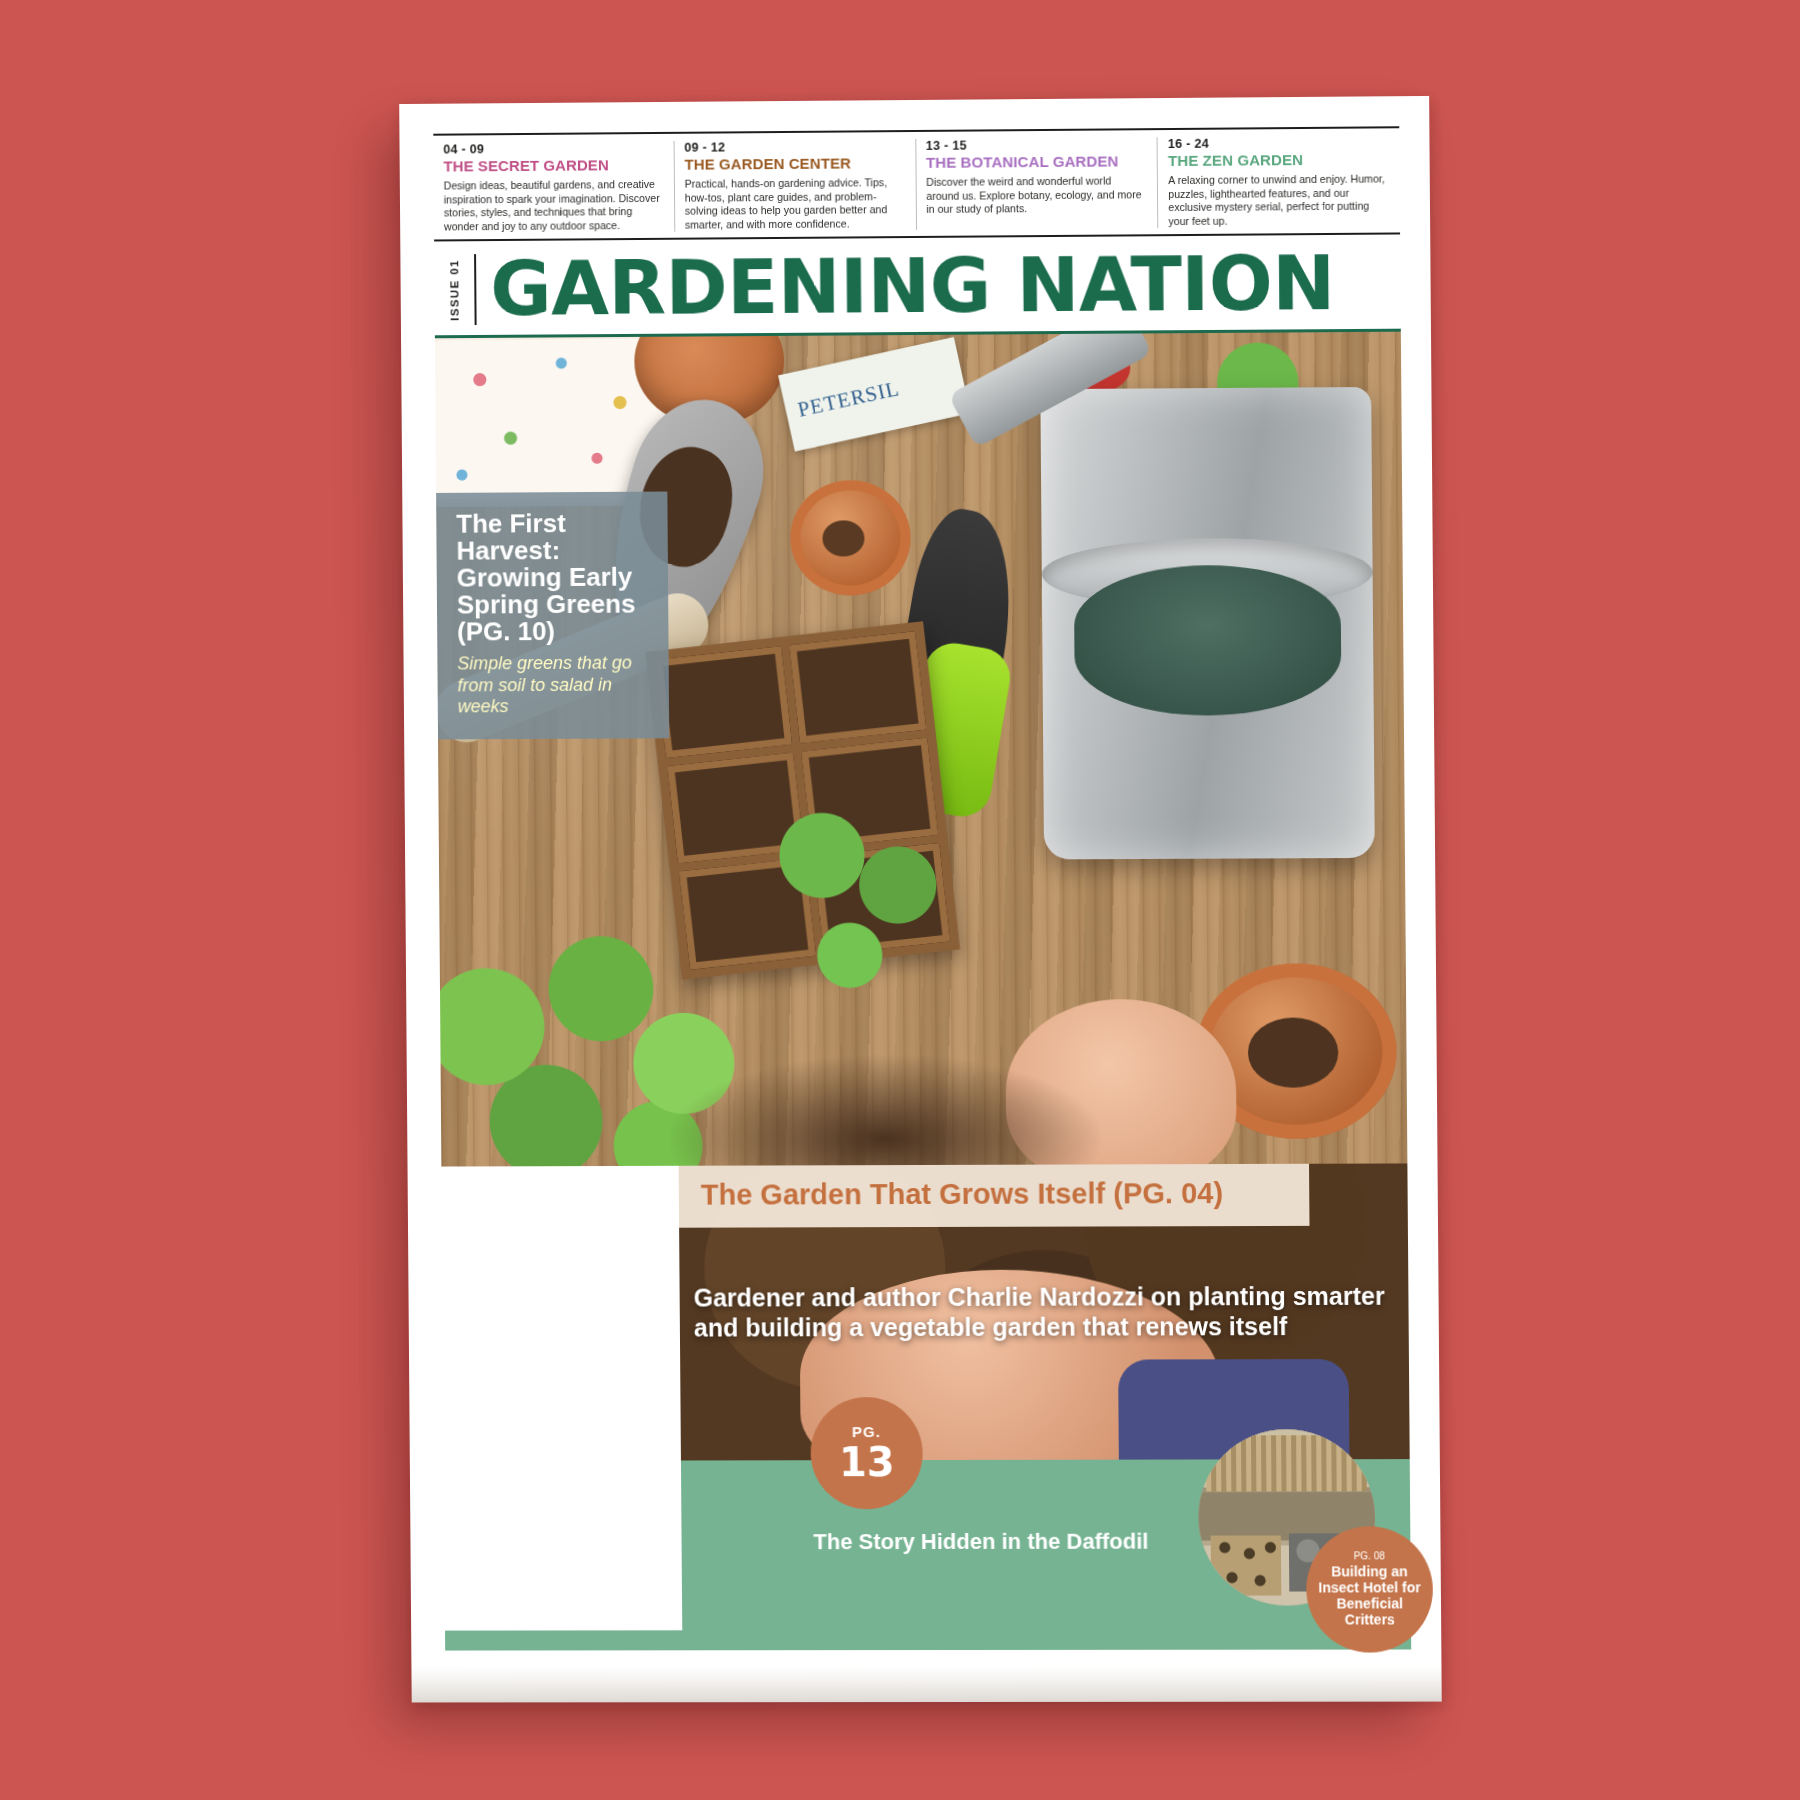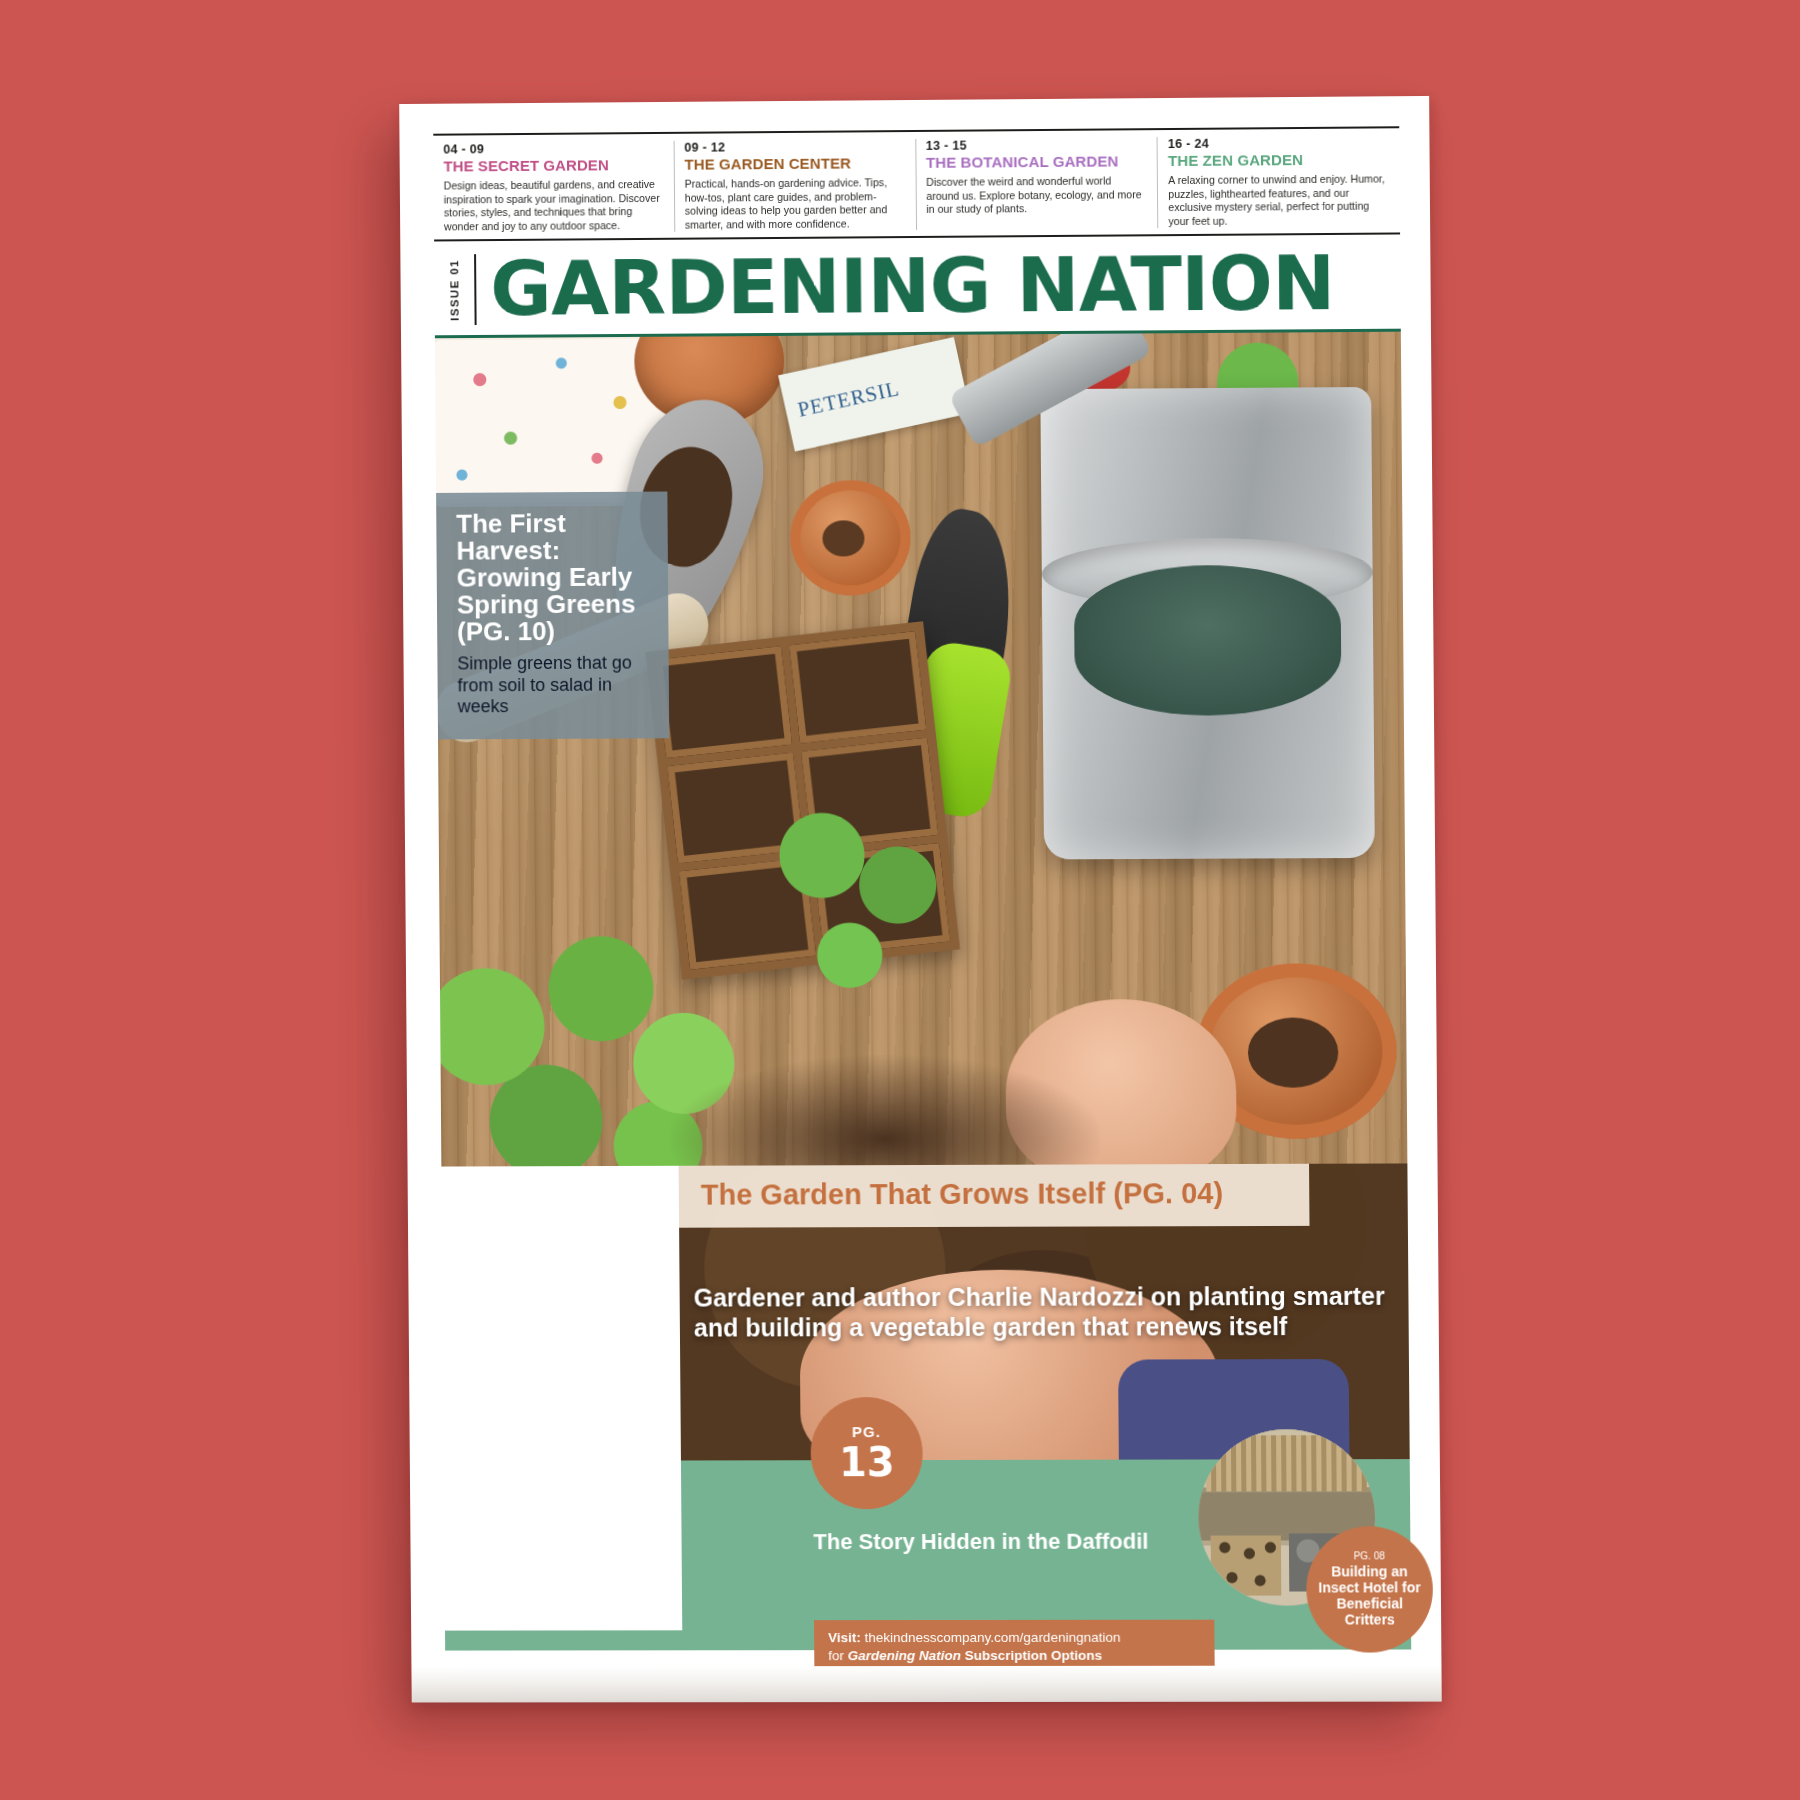--- a/index.html
+++ b/index.html
@@ -316,21 +316,22 @@
   .hc-title {
     font-size: 26px;
     font-weight: bold;
     line-height: 1.04;
     color: #ffffff;
     margin-bottom: 8px;
   }
   .hc-sub {
     font-size: 18px;
     line-height: 1.18;
-    color: #0f172a;
+    color: #fef9c3;
+    font-style: italic;
   }
 
   
   .lower {
     position: relative;
     width: 966px;
     height: 497px;
   }
   .lower-left-white {
     position: absolute;
@@ -622,27 +623,20 @@
 
         <div class="pg-circle">
           <span class="lbl">PG.</span>
           <span class="num">13</span>
         </div>
 
         <div class="story-block">
           <div class="story-title">The Story Hidden in the Daffodil</div>
         </div>
 
-        <div class="visit-bar">
-          <b>Visit:</b>
-          <span>thekindnesscompany.com/gardeningnation</span><br>
-          <span>for</span>
-          <i>Gardening Nation</i>
-          <b>Subscription Options</b>
-        </div>
 
         <div class="insect-photo">
           <div class="grid-in"></div>
           <div class="sticks"></div>
           <div class="holes"></div>
           <div class="stones"></div>
         </div>
 
         <div class="insect-circle">
           <span class="pg">PG. 08</span>

